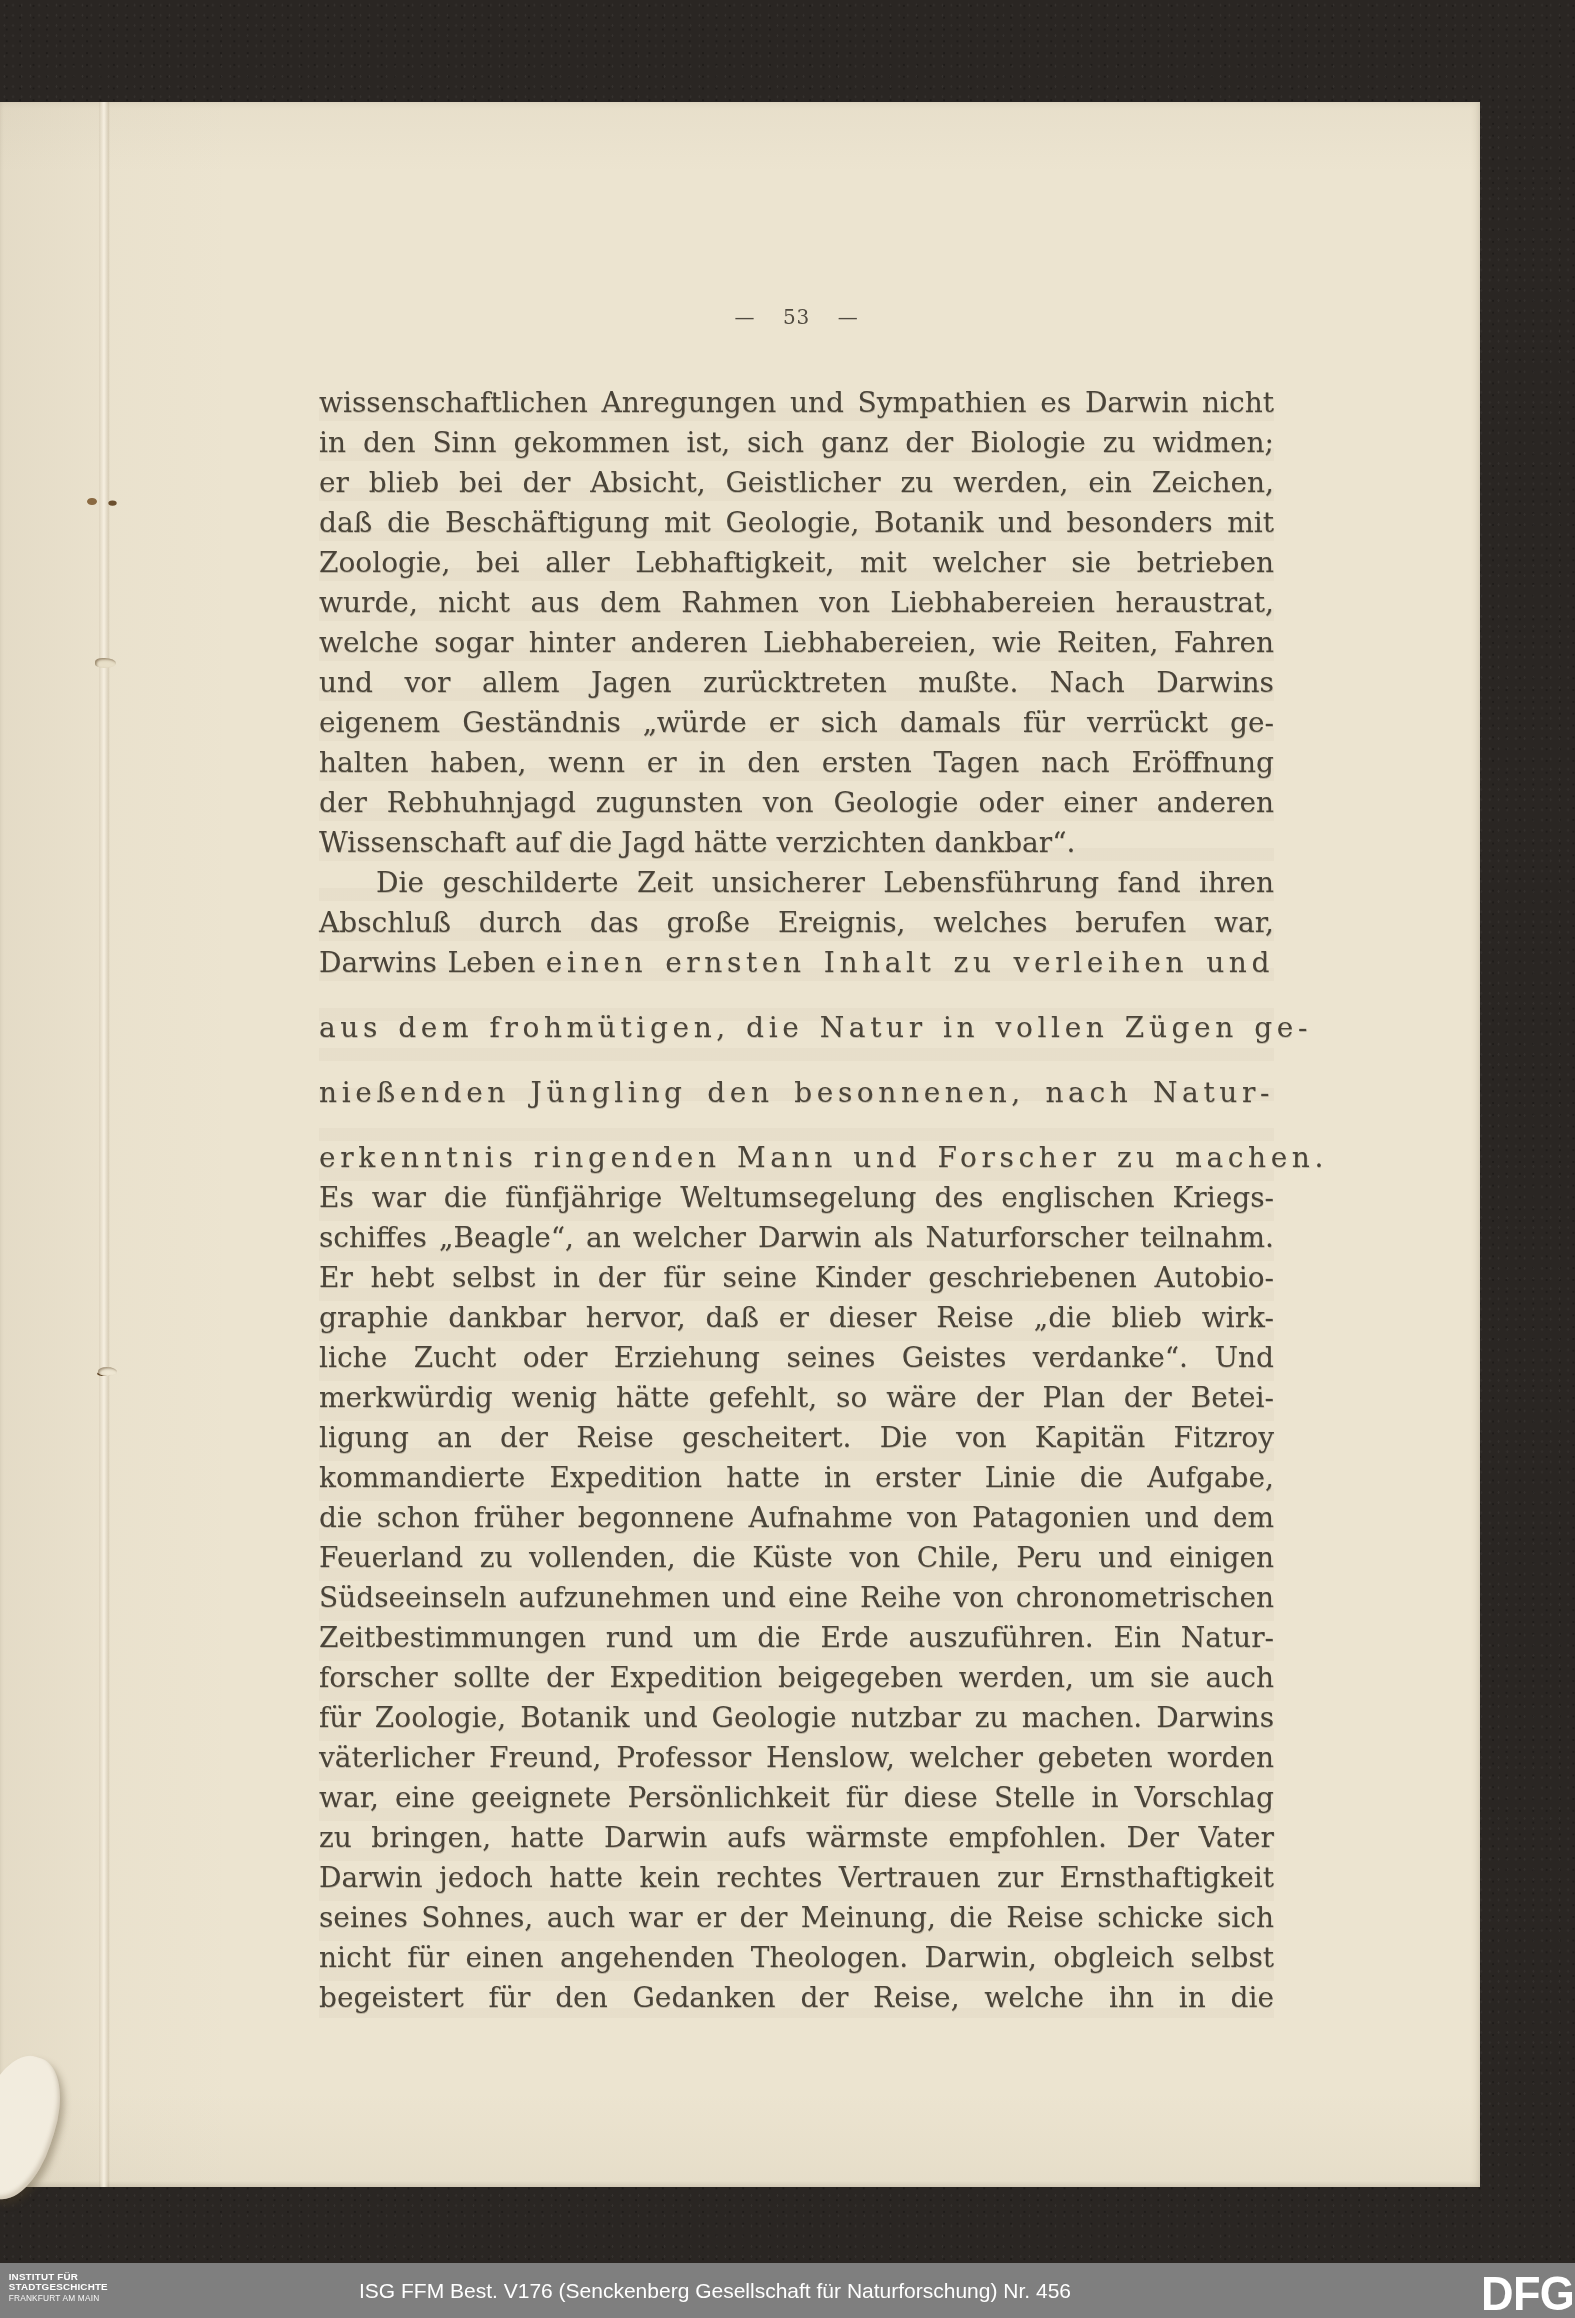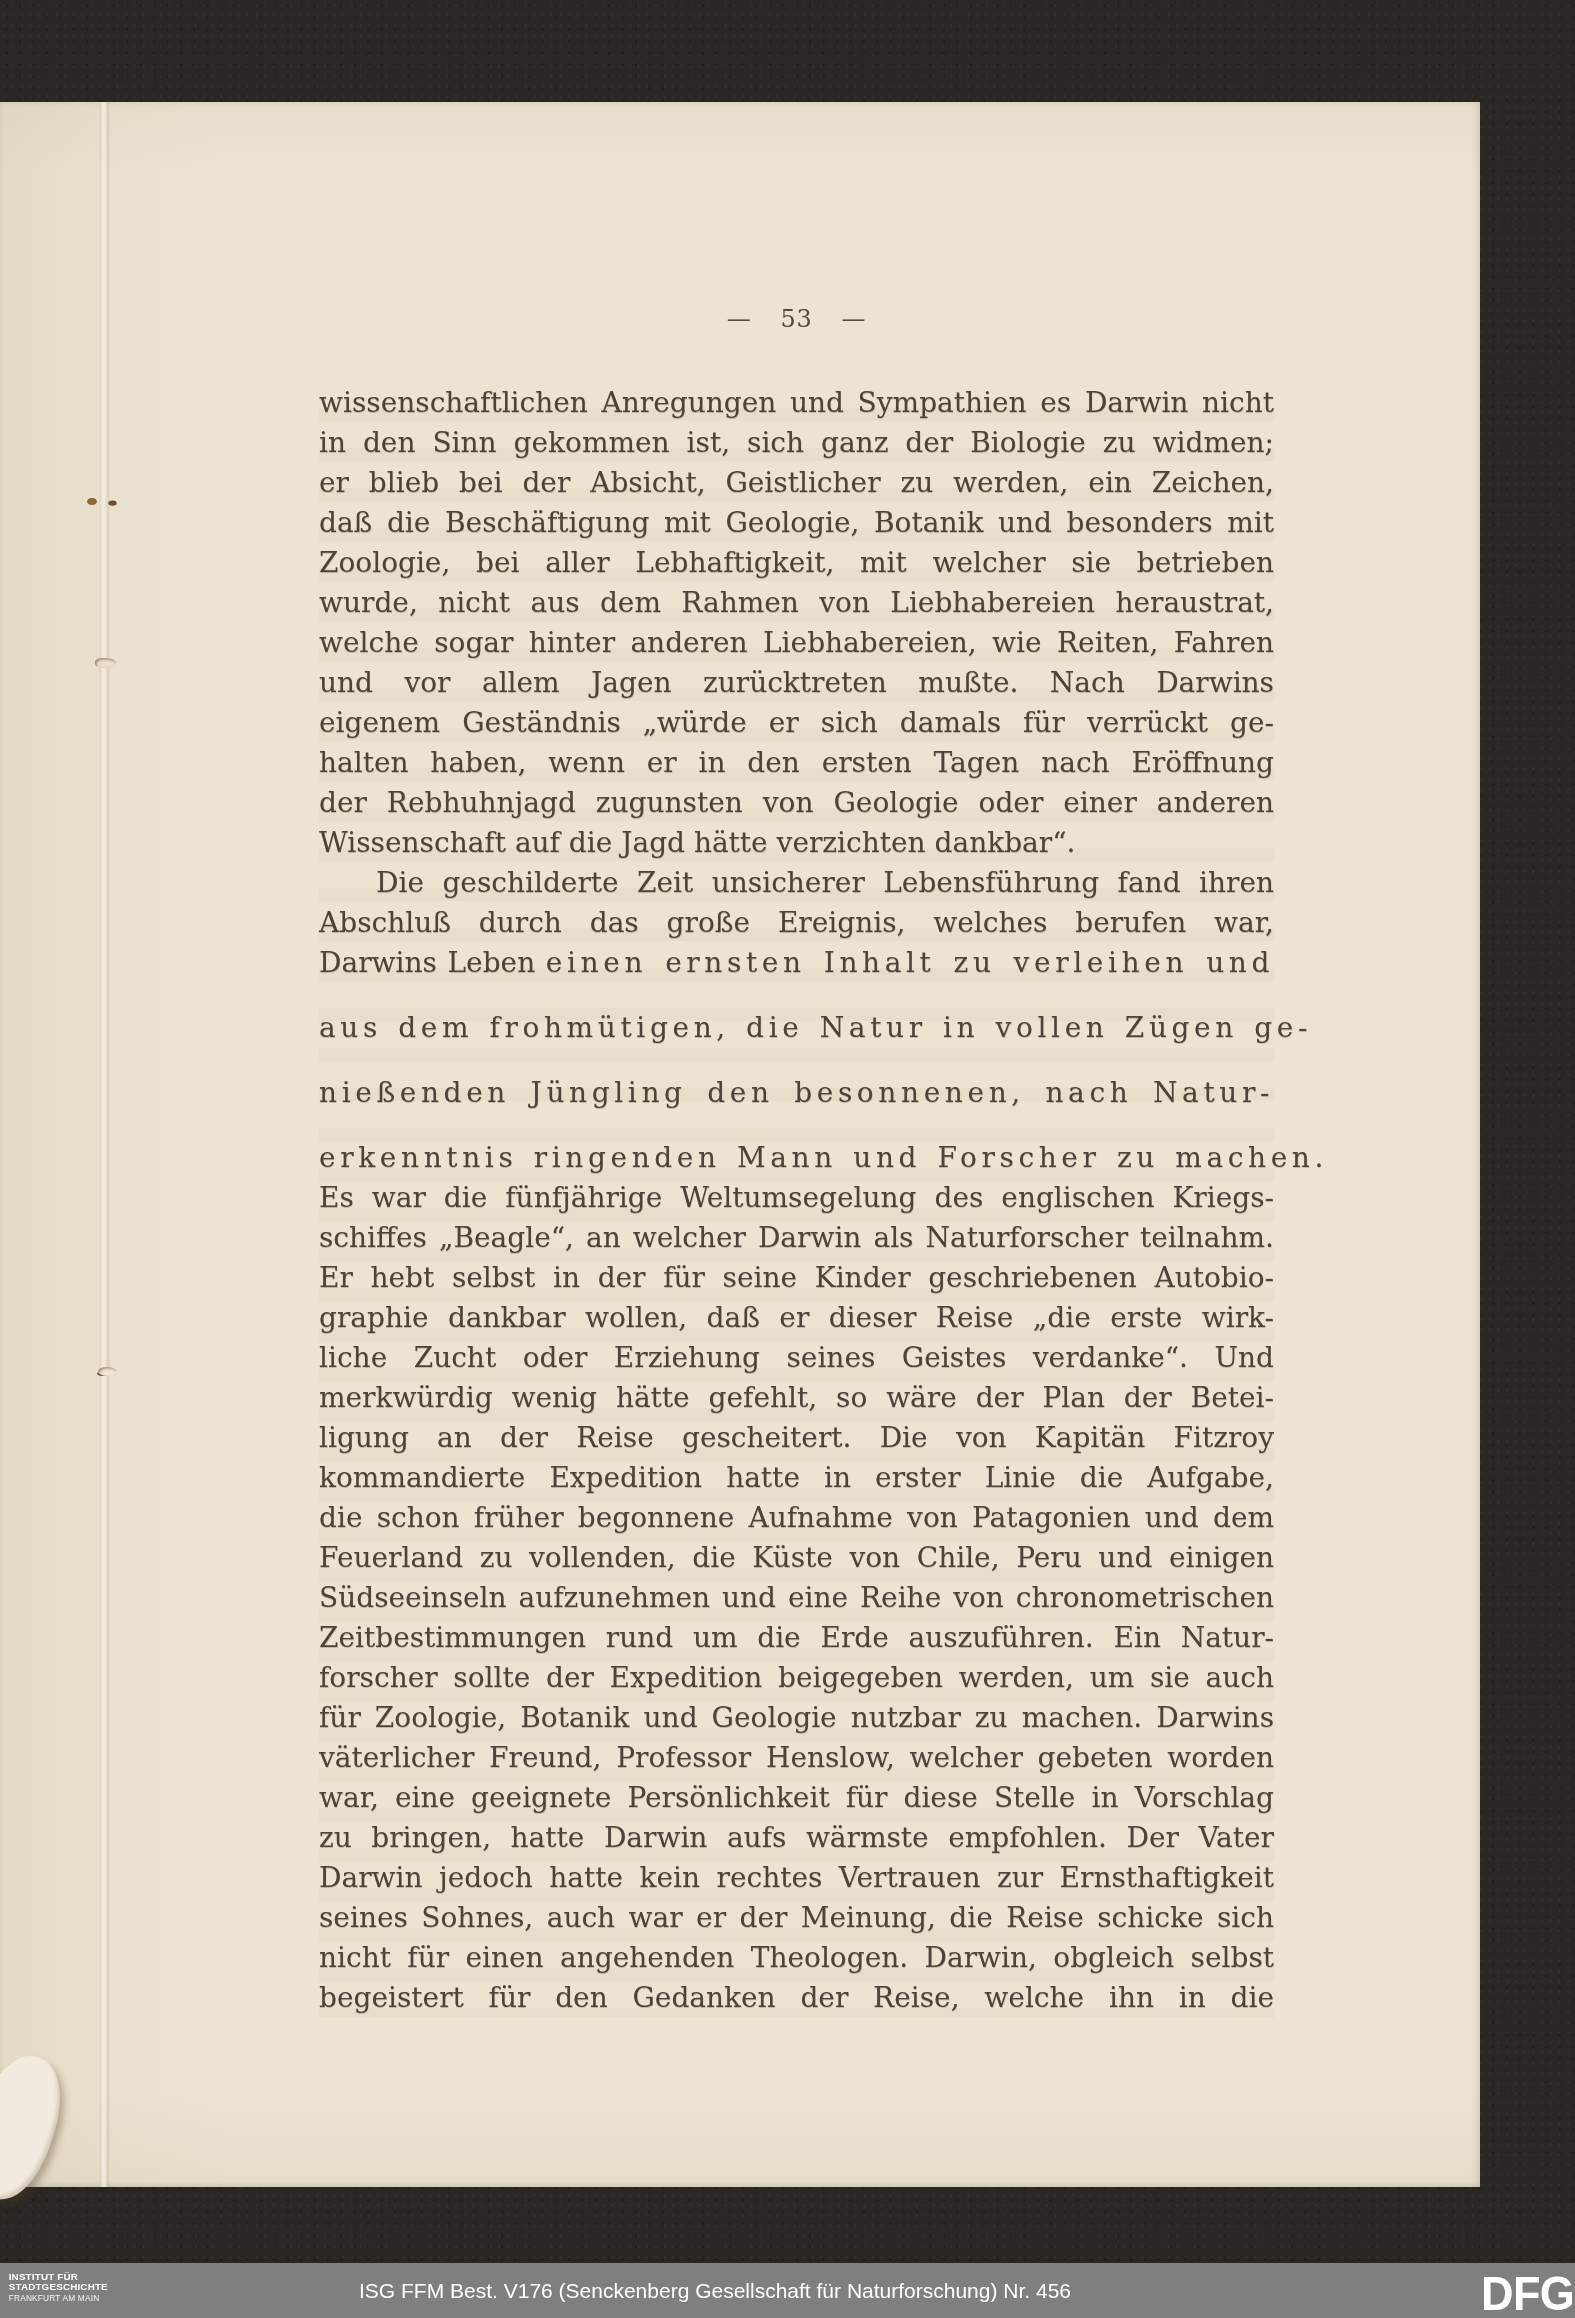--- a/index.html
+++ b/index.html
@@ -34,21 +34,21 @@
   .stitch.s3{left:98px;top:1265px;width:19px;height:8.7px;border-radius:45% 55% 50% 50%;background:#eee6d2;box-shadow:inset 1.6px 1.6px 2.4px rgba(90,65,35,0.5), -3.2px 2.4px 0 -2.4px #5f4527;}
   
   .corner-blob{
     position:absolute;left:-22px;top:1952px;width:76px;height:147px;
     background:#f2ecde;border-radius:46%;transform:rotate(18deg);
     box-shadow:5.5px 3.9px 7px rgba(80,65,40,0.35), inset -3.2px -2.4px 3.9px rgba(120,100,70,0.25);
   }
   
   .pagenum{
     position:absolute;top:203px;left:319px;width:955px;
-    text-align:center;font-size:24px;color:#514b41;word-spacing:20.5px;
+    text-align:center;font-size:20px;color:#514b41;word-spacing:20.5px;
     letter-spacing:0.8px;
   }
   .text-block{
     position:absolute;top:281px;left:319px;width:955px;
     font-size:28px;color:var(--ink,#4a4439);
     text-shadow:0.3px 0.5px 0 rgba(80,70,55,0.28);
     background-image:linear-gradient(rgba(0,0,0,0) 0 62%, rgba(115,100,75,0.045) 62% 94%, rgba(0,0,0,0) 94%);
     background-size:100% 40px;
   }
   .line{
@@ -107,21 +107,21 @@
         <div class="line endline">Wissenschaft auf die Jagd hätte verzichten dankbar“.</div>
         <div class="line ind">Die geschilderte Zeit unsicherer Lebensführung fand ihren</div>
         <div class="line">Abschluß durch das große Ereignis, welches berufen war,</div>
         <div class="line"><span>Darwins Leben </span><span class="sperr">einen ernsten Inhalt zu verleihen und</span></div>
         <div class="line sperr">aus dem frohmütigen, die Natur in vollen Zügen ge-</div>
         <div class="line sperr">nießenden Jüngling den besonnenen, nach Natur-</div>
         <div class="line sperr">erkenntnis ringenden Mann und Forscher zu machen.</div>
         <div class="line">Es war die fünfjährige Weltumsegelung des englischen Kriegs-</div>
         <div class="line">schiffes „Beagle“, an welcher Darwin als Naturforscher teilnahm.</div>
         <div class="line">Er hebt selbst in der für seine Kinder geschriebenen Autobio-</div>
-        <div class="line">graphie dankbar wollen, daß er dieser Reise „die erste wirk-</div>
+        <div class="line">graphie dankbar hervor, daß er dieser Reise „die blieb wirk-</div>
         <div class="line">liche Zucht oder Erziehung seines Geistes verdanke“. Und</div>
         <div class="line">merkwürdig wenig hätte gefehlt, so wäre der Plan der Betei-</div>
         <div class="line">ligung an der Reise gescheitert. Die von Kapitän Fitzroy</div>
         <div class="line">kommandierte Expedition hatte in erster Linie die Aufgabe,</div>
         <div class="line">die schon früher begonnene Aufnahme von Patagonien und dem</div>
         <div class="line">Feuerland zu vollenden, die Küste von Chile, Peru und einigen</div>
         <div class="line">Südseeinseln aufzunehmen und eine Reihe von chronometrischen</div>
         <div class="line">Zeitbestimmungen rund um die Erde auszuführen. Ein Natur-</div>
         <div class="line">forscher sollte der Expedition beigegeben werden, um sie auch</div>
         <div class="line">für Zoologie, Botanik und Geologie nutzbar zu machen. Darwins</div>

